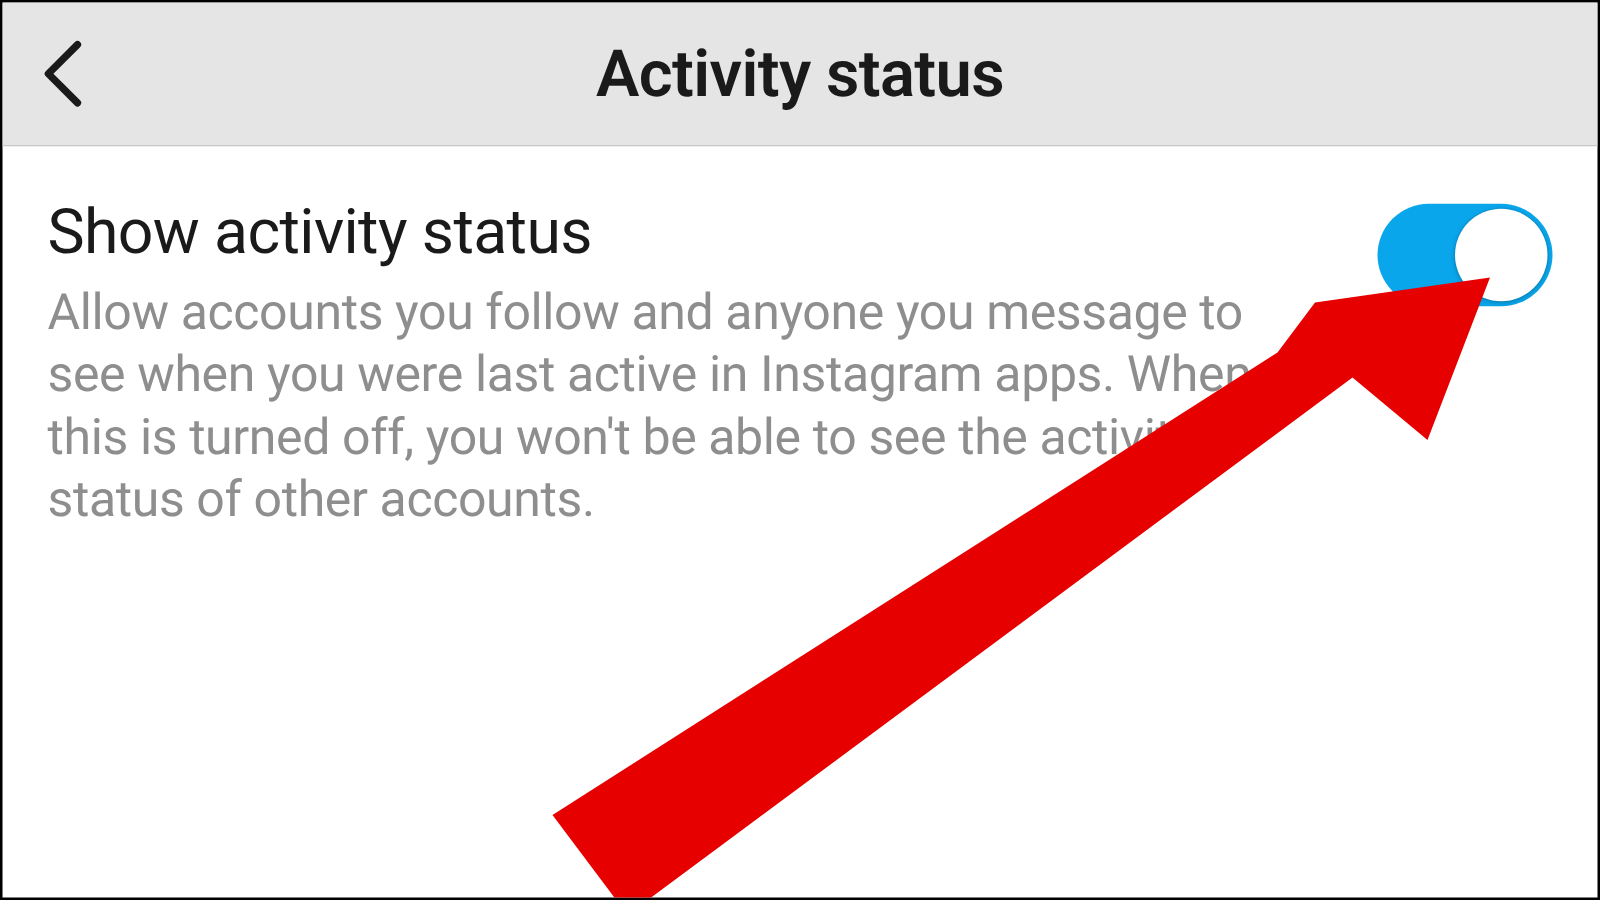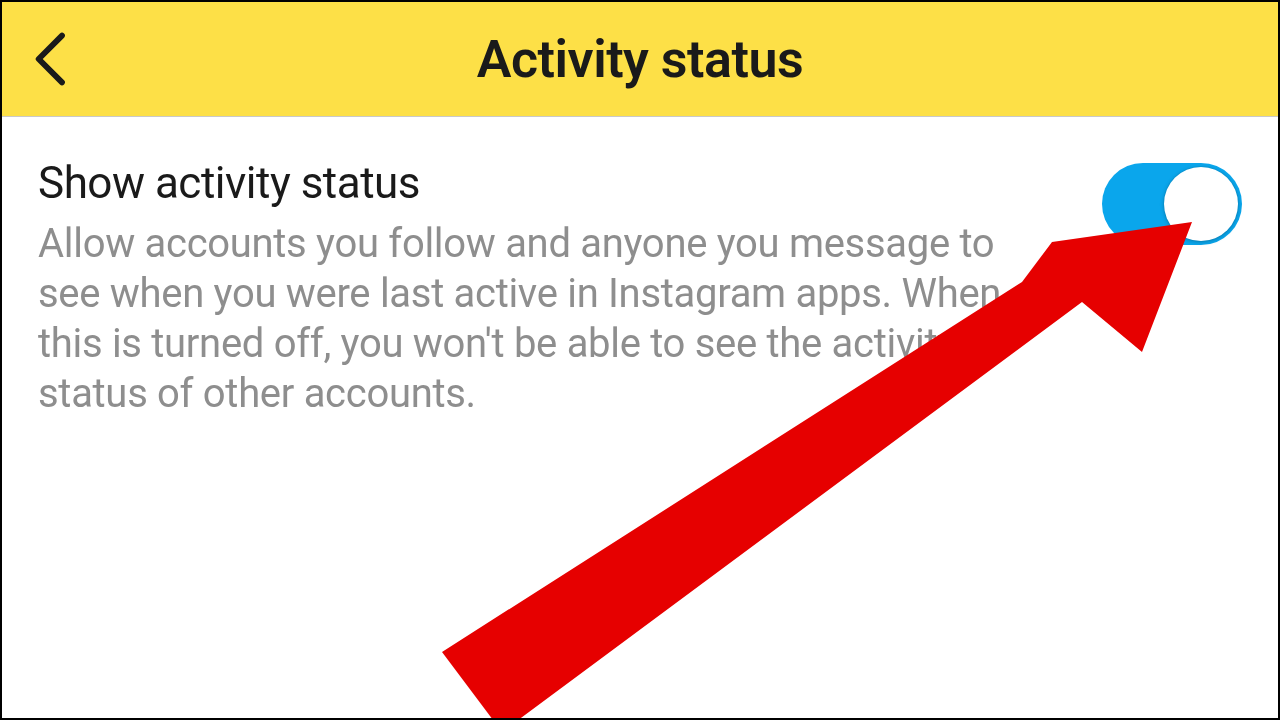--- a/index.html
+++ b/index.html
@@ -7,21 +7,21 @@
       width: 1280px;
       height: 720px;
       background: #ffffff;
       font-family: -apple-system, BlinkMacSystemFont, "Segoe UI", Roboto, Helvetica, Arial, sans-serif;
       position: relative;
       overflow: hidden;
       border: 2px solid #000;
     }
     .header {
       height: 115px;
-      background: #fde047;
+      background: #e5e5e5;
       border-bottom: 1px solid #c9c9c9;
       display: flex;
       align-items: center;
       position: relative;
     }
     .back-btn {
       position: absolute;
       left: 30px;
       top: 50%;
       transform: translateY(-50%);
@@ -43,21 +43,21 @@
       padding: 40px 36px 0 36px;
       position: relative;
     }
     .setting-row {
       display: flex;
       align-items: flex-start;
       justify-content: space-between;
     }
     .setting-text { flex: 1; padding-right: 40px; }
     .setting-title {
-      font-size: 44px;
+      font-size: 50px;
       font-weight: 400;
       color: #1a1a1a;
       margin-bottom: 10px;
       letter-spacing: -0.5px;
     }
     .setting-desc {
       font-size: 40px;
       font-weight: 400;
       color: #8e8e8e;
       line-height: 1.25;

